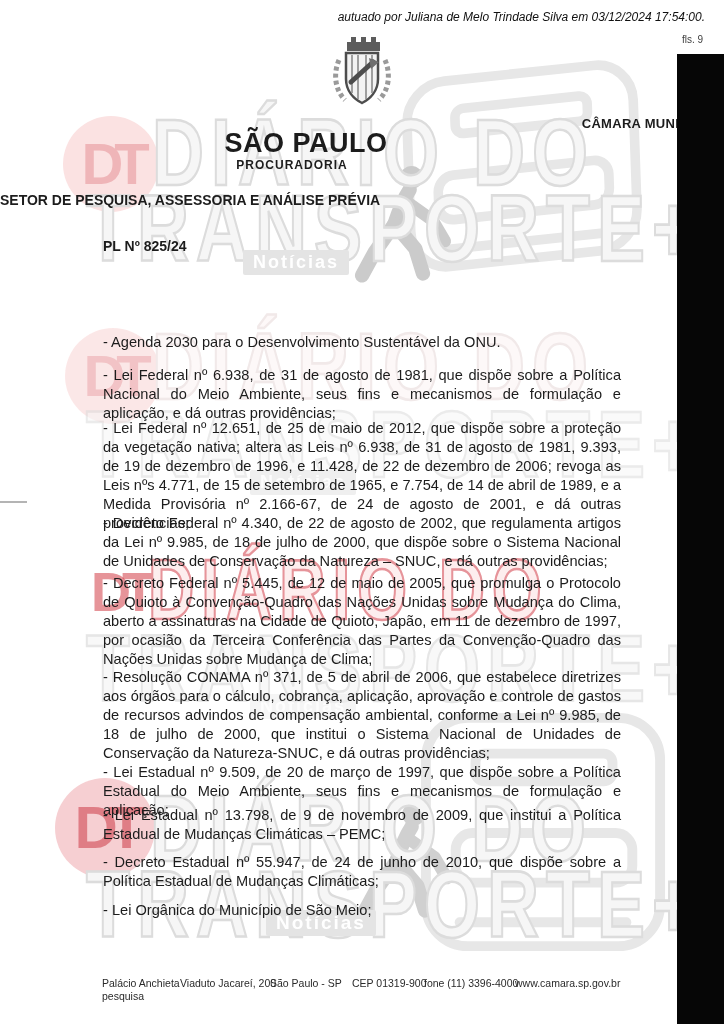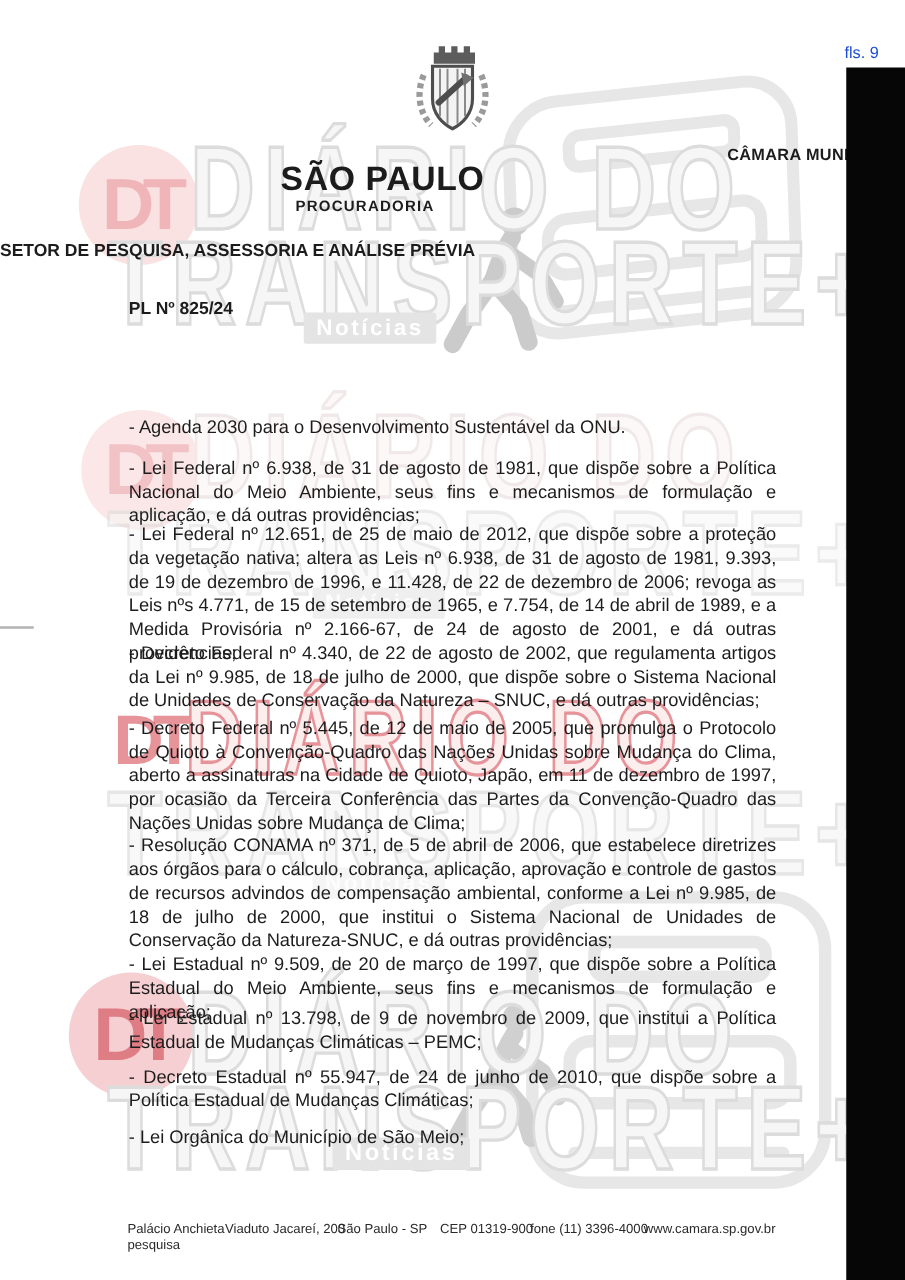--- a/index.html
+++ b/index.html
@@ -20,21 +20,21 @@
   .wm-tag{position:absolute;font-size:18px;letter-spacing:2px;color:#ffffff;background:#e4e4e4;
           padding:2px 10px;border-radius:2px;font-weight:bold;}
   .wm-tag.light{background:#efefef;color:#fdfdfd;}
   .wm-bus,.wm-person{position:absolute;}
   
   .black-bar{position:absolute;left:677px;top:54px;width:47px;height:970px;background:#060606;z-index:3;}
   .fold-mark{position:absolute;left:0;top:501px;width:27px;height:2px;background:#b4b4b4;z-index:2;}
   
   .content{position:absolute;inset:0;z-index:1;}
   .stamp{position:absolute;top:10px;right:19px;font-size:12px;font-style:italic;color:#111;}
-  .folio{position:absolute;top:34px;right:21px;font-size:13px;color:#1d4ed8;}
+  .folio{position:absolute;top:34px;right:21px;font-size:10px;color:#404040;}
   .coat{position:absolute;left:331px;top:30px;}
   .org1{position:absolute;left:17px;width:724px;top:116px;text-align:right;font-size:13px;font-weight:bold;letter-spacing:0.3px;}
   .org2{position:absolute;left:0;width:612px;top:128px;text-align:center;font-size:27px;font-weight:bold;letter-spacing:0.5px;}
   .org3{position:absolute;left:0;width:584px;top:158px;text-align:center;font-size:12px;font-weight:bold;letter-spacing:1px;}
   .sec-title{position:absolute;left:0;width:690px;top:192px;text-align:left;font-size:14px;font-weight:bold;}
   .ref{position:absolute;left:103px;top:238px;font-size:14px;font-weight:bold;}
   .para{position:absolute;left:103px;width:518px;font-size:14.6px;line-height:19px;text-align:justify;}
   .intro{top:282px;}
   .p-agenda{top:318px;}
   .p-lei6938{top:351px;}
@@ -113,20 +113,21 @@
     <div class="wm-big wm-gray" style="left:150px;top:780px;">DIÁRIO DO</div>
     <div class="wm-big wm-gray" style="left:86px;top:856px;">TRANSPORTE+</div>
     <div class="wm-tag" style="left:266px;top:910px;font-size:19px;">Notícias</div>
   </div>
 
   <div class="black-bar"></div>
   <div class="fold-mark"></div>
 
   <div class="content">
 
+    <div class="stamp">autuado por Juliana de Melo Trindade Silva em 03/12/2024 17:54:00.</div>
     <div class="folio">fls. 9</div>
 
     <svg class="coat" width="62" height="82" viewBox="0 0 62 82">
       <path d="M8 30 C2 44 4 60 14 70" fill="none" stroke="#9a9a9a" stroke-width="5" stroke-dasharray="4 3"></path>
       <path d="M54 30 C60 44 58 60 48 70" fill="none" stroke="#9a9a9a" stroke-width="5" stroke-dasharray="4 3"></path>
       <path d="M16 12 h4 v-5 h5 v5 h5 v-5 h5 v5 h5 v-5 h5 v5 h4 v9 h-33 z" fill="#5c5c5c"></path>
       <path d="M15 23 h32 v26 c0 12 -8 20 -16 24 c-8 -4 -16 -12 -16 -24 z" fill="#f3f3f3" stroke="#4d4d4d" stroke-width="2.5"></path>
       <path d="M21 25 v38 M27 25 v44 M35 25 v44 M41 25 v38" stroke="#8a8a8a" stroke-width="1.6"></path>
       <path d="M20 52 L42 32" stroke="#4d4d4d" stroke-width="5" stroke-linecap="round"></path>
       <path d="M38 28 l10 4 l-8 7 z" fill="#6f6f6f"></path>

